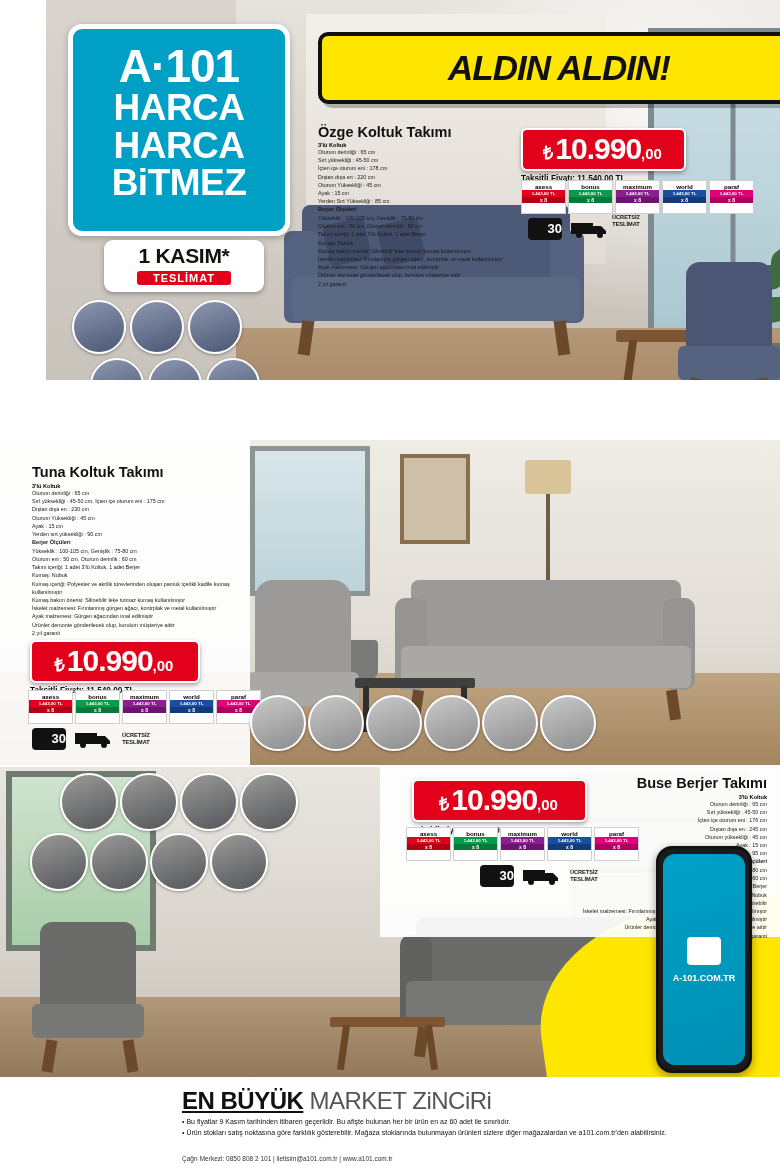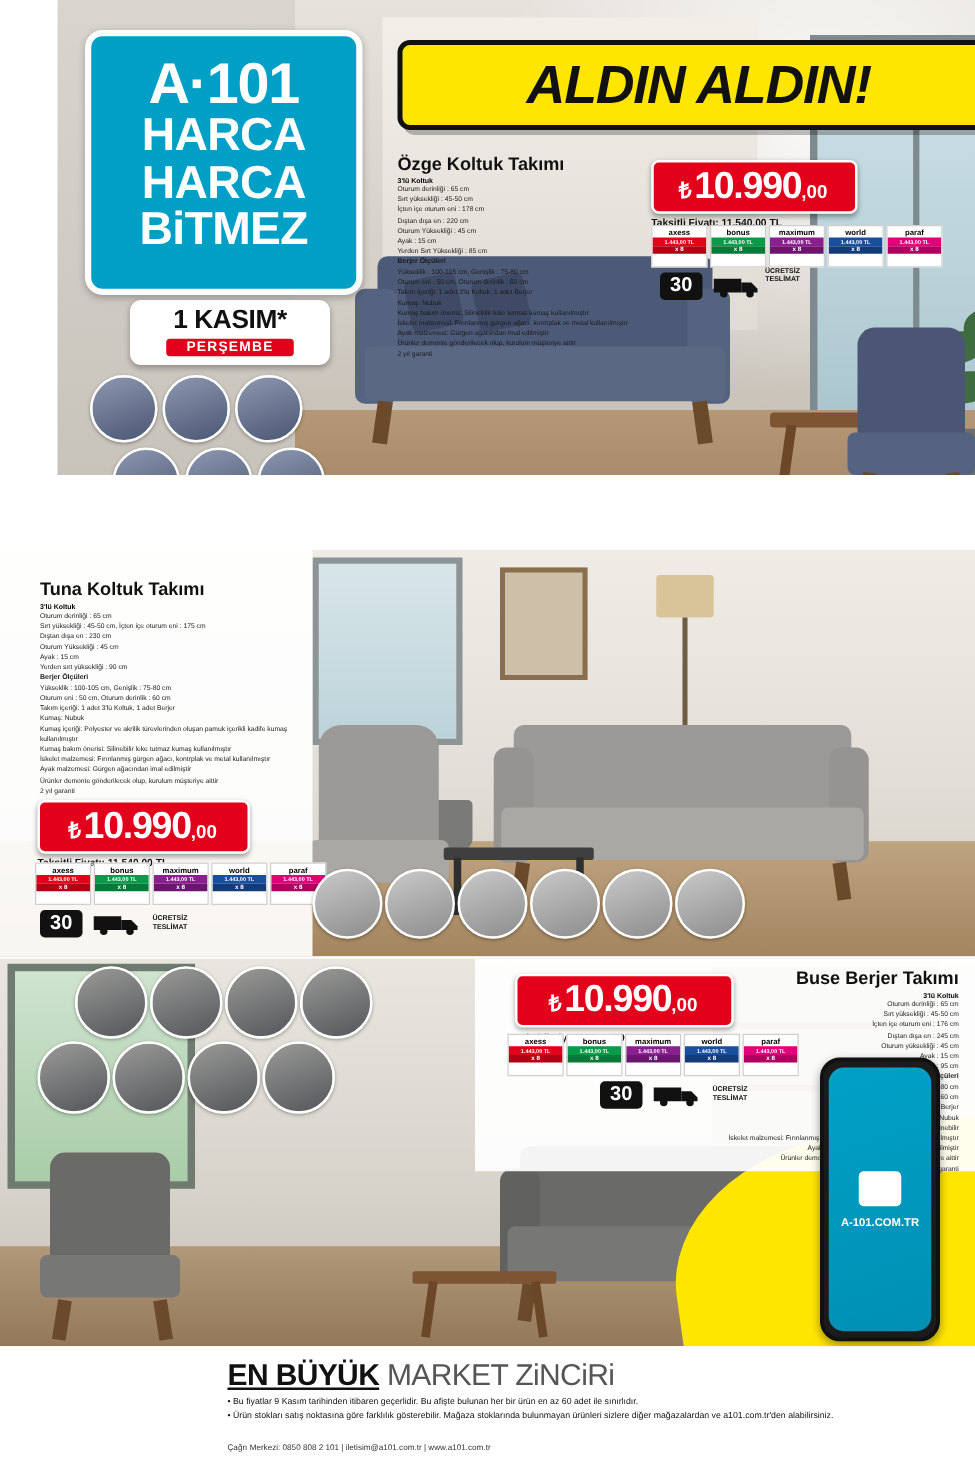--- a/index.html
+++ b/index.html
@@ -101,21 +101,21 @@
     padding:1px 16px; border-radius:3px; letter-spacing:1px;
   }
 
   .banner {
     position:absolute; left:272px; top:32px; width:482px; height:72px;
     background:#ffe600; border:4px solid #111; border-radius:10px;
     display:flex; align-items:center; justify-content:center;
     box-shadow: 4px 4px 0 rgba(0,0,0,.25);
   }
   .banner span {
-    font-size:43px; font-weight:bold; color:#111; letter-spacing:-1px; font-style:italic;
+    font-size:35px; font-weight:bold; color:#111; letter-spacing:-1px; font-style:italic;
   }
 
   
   .thumbs { position:absolute; }
   .thumb {
     position:absolute; border-radius:50%; border:2px solid #fff;
     box-shadow:0 1px 3px rgba(0,0,0,.35); overflow:hidden;
   }
   .t-blue { background:linear-gradient(160deg,#8d97b0,#4a5673); }
   .t-gray { background:linear-gradient(160deg,#c9c9c9,#8d8d8d); }
@@ -143,21 +143,21 @@
   .bank {
     width:45px; height:34px; background:#fff; border:1px solid #cfcfcf;
     text-align:center; overflow:hidden;
   }
   .bank .bn { font-size:6.2px; font-weight:bold; padding-top:2px; display:block; }
   .bank .bp { font-size:4.4px; color:#fff; font-weight:bold; padding:1px 0; display:block; }
   .bank .bx { font-size:5px; color:#fff; font-weight:bold; display:block; }
 
   .badge30 {
     width:34px; height:22px; background:#111; color:#fff; border-radius:4px;
-    font-size:16px; font-weight:bold; text-align:center; line-height:22px;
+    font-size:13px; font-weight:bold; text-align:right; line-height:22px;
   }
   .truck { width:40px; height:20px; }
   .free-ship { font-size:5.6px; font-weight:bold; color:#111; text-align:center; line-height:1.2;}
 
   
   .sec2 {
     position:absolute; left:0; top:440px; width:780px; height:325px;
     background:linear-gradient(180deg,#e8e4de 0%,#d6d1c9 100%);
     overflow:hidden;
   }
@@ -309,21 +309,21 @@
 
     <div class="logo-box">
       <div class="logo-a101">A·101</div>
       <div class="logo-line">HARCA</div>
       <div class="logo-line">HARCA</div>
       <div class="logo-line">BiTMEZ</div>
     </div>
 
     <div class="date-box">
       <div class="date-main">1 KASIM*</div>
-      <div class="date-sub">PERŞEMBE</div>
+      <div class="date-sub">TESLİMAT</div>
     </div>
 
     <div class="banner">
       <span>ALDIN ALDIN!</span>
     </div>
 
     <div class="thumbs">
       <div class="thumb t-blue" style="left:26px;top:300px;width:54px;height:54px;"></div>
       <div class="thumb t-blue" style="left:84px;top:300px;width:54px;height:54px;"></div>
       <div class="thumb t-blue" style="left:142px;top:300px;width:54px;height:54px;"></div>

